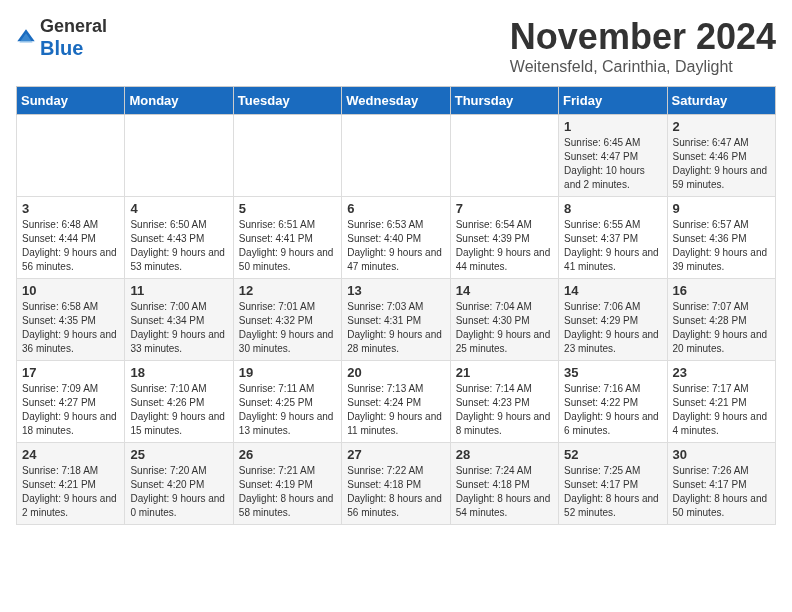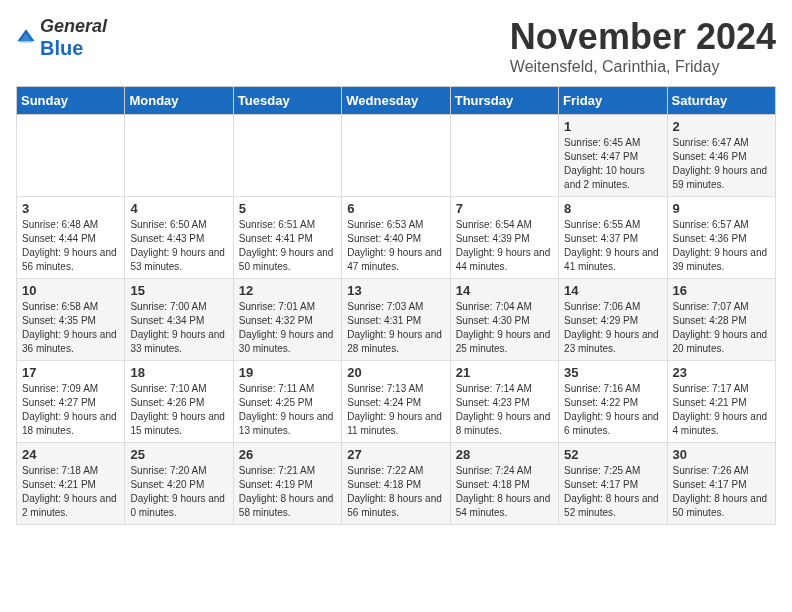--- a/index.html
+++ b/index.html
@@ -18,21 +18,20 @@
     }
     .logo {
       display: flex;
       align-items: center;
       gap: 4px;
     }
     .logo-text-general {
       font-size: 18px;
       font-weight: bold;
       color: #333;
-      font-style: italic;
     }
     .logo-text-blue {
       font-size: 20px;
       font-weight: bold;
       color: #1a6bbf;
     }
     .logo-icon {
       width: 20px;
       height: 20px;
     }
@@ -97,21 +96,21 @@
       <polygon points="15,2 28,20 2,20" fill="#1a6bbf"></polygon>
       <polygon points="15,8 25,22 5,22" fill="#5ba3e0" opacity="0.5"></polygon>
     </svg>
     <div>
       <span class="logo-text-general">General</span><br>
       <span class="logo-text-blue">Blue</span>
     </div>
   </div>
   <div class="title-area">
     <div class="month-title">November 2024</div>
-    <div class="location-subtitle">Weitensfeld, Carinthia, Friday</div>
+    <div class="location-subtitle">Weitensfeld, Carinthia, Daylight</div>
   </div>
 </div>
 
 <table>
   <thead>
     <tr>
     <th>Sunday</th>
         <th>Monday</th>
         <th>Tuesday</th>
         <th>Wednesday</th>
@@ -165,21 +164,21 @@
           <span class="day-number">9</span>
           <div class="day-info">Sunrise: 6:57 AM<br>Sunset: 4:36 PM<br>Daylight: 9 hours and 39 minutes.</div>
         </td>
       </tr>
       <tr>
         <td>
           <span class="day-number">10</span>
           <div class="day-info">Sunrise: 6:58 AM<br>Sunset: 4:35 PM<br>Daylight: 9 hours and 36 minutes.</div>
         </td>
         <td>
-          <span class="day-number">15</span>
+          <span class="day-number">11</span>
           <div class="day-info">Sunrise: 7:00 AM<br>Sunset: 4:34 PM<br>Daylight: 9 hours and 33 minutes.</div>
         </td>
         <td>
           <span class="day-number">12</span>
           <div class="day-info">Sunrise: 7:01 AM<br>Sunset: 4:32 PM<br>Daylight: 9 hours and 30 minutes.</div>
         </td>
         <td>
           <span class="day-number">13</span>
           <div class="day-info">Sunrise: 7:03 AM<br>Sunset: 4:31 PM<br>Daylight: 9 hours and 28 minutes.</div>
         </td>

